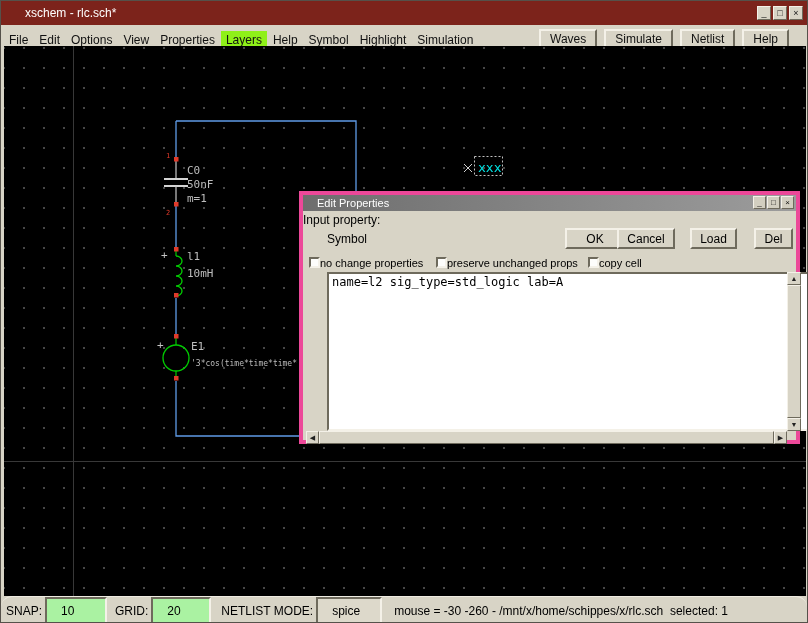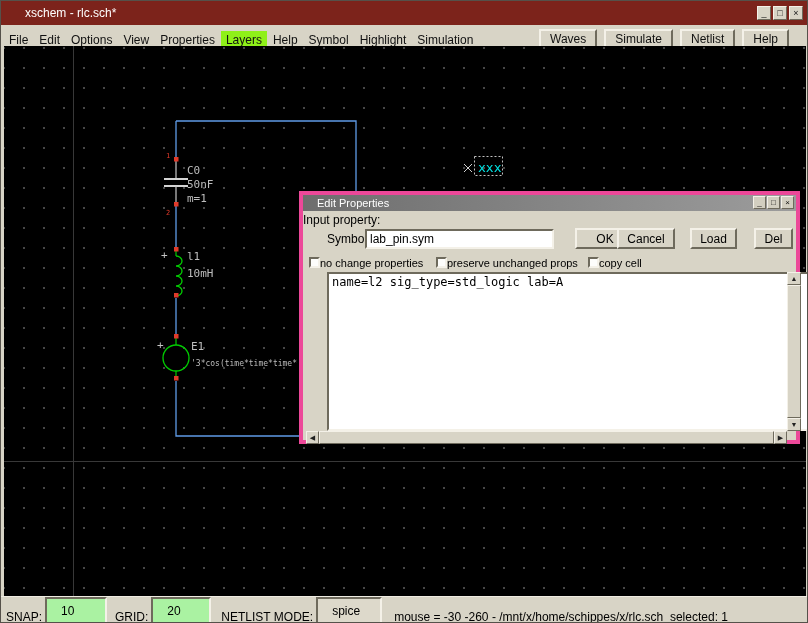--- a/index.html
+++ b/index.html
@@ -81,21 +81,21 @@
     position:absolute; left:62px; top:18px; width:189px; height:20px;
     background:#fff; border:2px solid; border-color:#6e6a5c #f4f1e8 #f4f1e8 #6e6a5c;
     font-family:"Liberation Sans",sans-serif; font-size:12px; padding:0 3px; color:#000;
   }
   .dlg-btn {
     position:absolute; top:17px; height:21px;
     background:var(--ui-bg,#d8d4c6);
     border:2px solid; border-color:#f4f1e8 #6e6a5c #6e6a5c #f4f1e8;
     font-family:"Liberation Sans",sans-serif; font-size:12px; text-align:center; color:#000;
   }
-  .btn-ok { left:262px; width:60px;margin-left:10px; }
+  .btn-ok { left:262px; width:60px; }
   .btn-cancel { left:314px; width:58px; }
   .btn-load { left:387px; width:47px; }
   .btn-del { left:451px; width:39px; }
   .chk { position:absolute; top:45px; height:13px; display:flex; align-items:center; font-size:11px; }
   .chk-1 { left:6px; } .chk-2 { left:133px; } .chk-3 { left:285px; }
   .chk-box {
     width:11px; height:11px; background:#fdfdfb;
     border:2px solid; border-color:#6e6a5c #f4f1e8 #f4f1e8 #6e6a5c; flex:0 0 auto;
   }
   .dlg-text {
@@ -121,21 +121,21 @@
   .hscroll .sarrow { width:13px; height:13px; }
   .sthumb {
     flex:1 1 auto; background:var(--ui-bg,#d8d4c6);
     border:1px solid; border-color:#f4f1e8 #6e6a5c #6e6a5c #f4f1e8;
   }
 
   
   .statusbar {
     position:absolute; left:0; top:595px; width:100%; height:28px;
     background:var(--ui-bg,#d8d4c6); border-top:1px solid #efece2;
-    display:flex; align-items:flex-end; font-size:12px; color:#000; padding-left:5px;
+    display:flex; align-items:center; font-size:12px; color:#000; padding-left:5px;border-radius:11px;
   }
   .sb-label { margin-right:3px; white-space:nowrap; }
   .sb-field {
     height:27px; border:2px solid; border-color:#6e6a5c #f4f1e8 #f4f1e8 #6e6a5c;
     font-size:12px; padding:0 14px; display:flex; align-items:center;
     font-family:"Liberation Sans",sans-serif; color:#000;
   }
   .sb-green { background:var(--field-green,#aaf2a2); }
   .sb-plain { background:#ddd9cb; }
   .f-snap { width:62px; margin-right:8px; }
@@ -235,21 +235,20 @@
       <span class="dlg-btns">
         <span class="dbtn">_</span>
         <span class="dbtn">□</span>
         <span class="dbtn">×</span>
       </span>
     </div>
     <div class="dlg-body">
       <div class="prompt">Input property:</div>
 
       <span class="sym-label">Symbol</span>
-      <input class="sym-entry" value="lab_pin.sym" style="">
       <button class="dlg-btn btn-ok">OK</button>
       <button class="dlg-btn btn-cancel">Cancel</button>
       <button class="dlg-btn btn-load">Load</button>
       <button class="dlg-btn btn-del">Del</button>
 
       <span class="chk chk-1">
         <span class="chk-box"></span>
         <span>no change properties</span>
       </span>
       <span class="chk chk-2">

